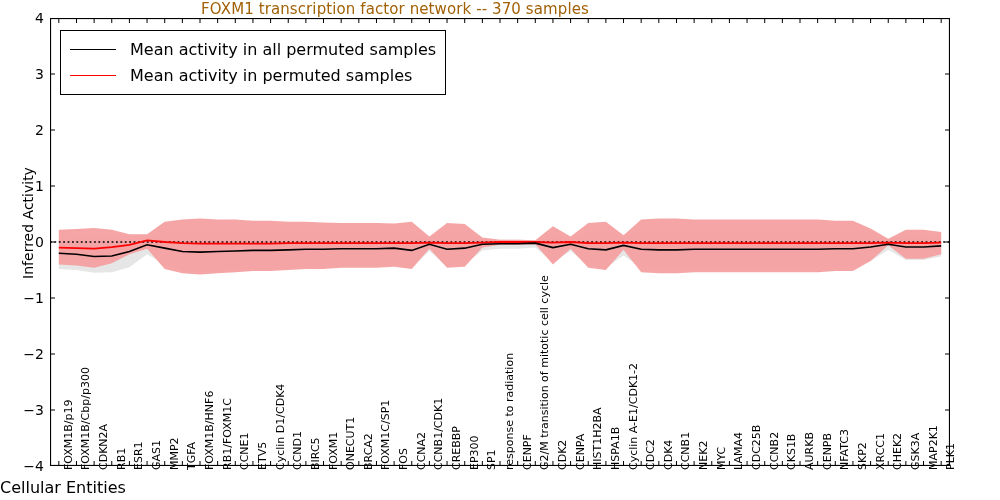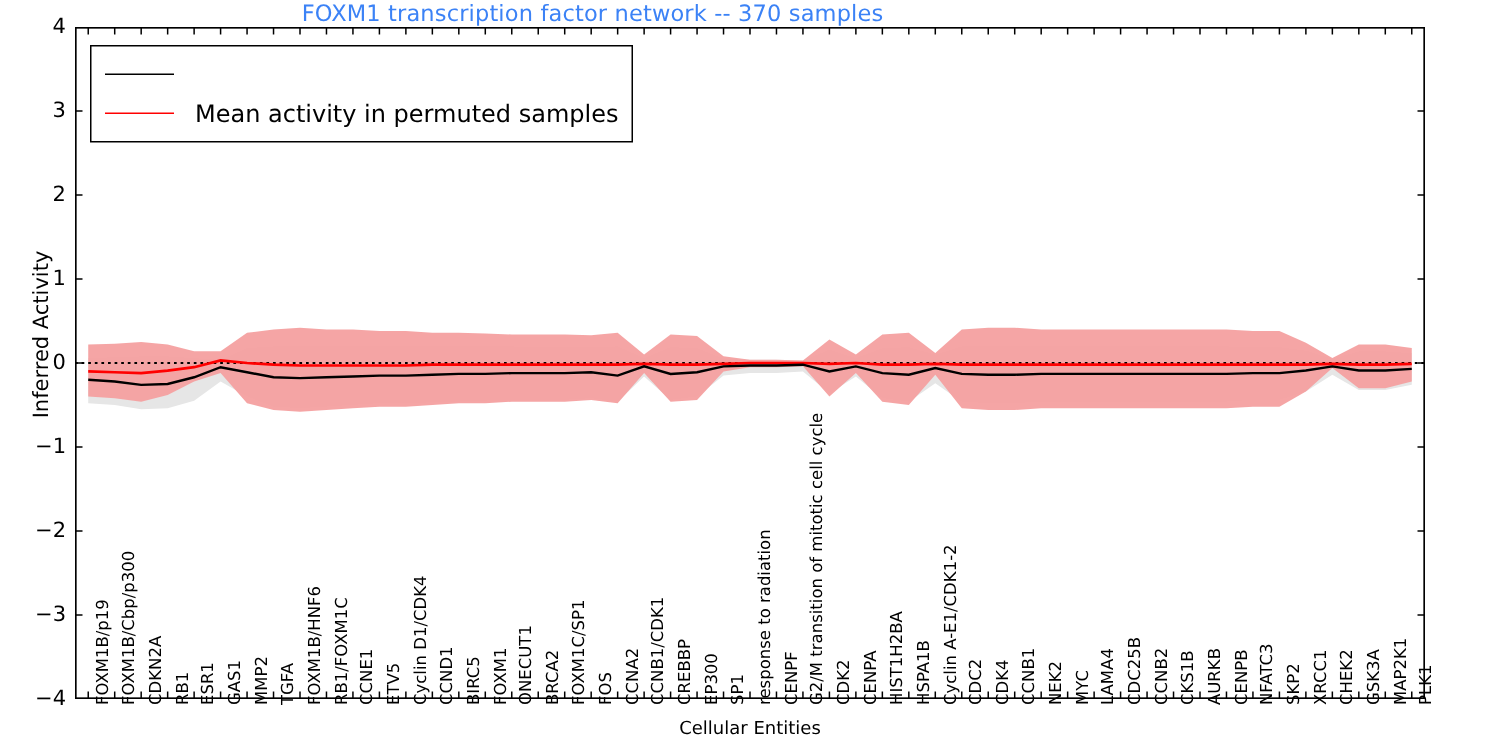--- a/index.html
+++ b/index.html
@@ -1,28 +1,28 @@
 <!DOCTYPE html>
 <html><head>
 <meta charset="utf-8">
 <style>
   html,body{margin:0;padding:0;background:#ffffff;}
   body{width:1000px;height:500px;overflow:hidden;font-family:"DejaVu Sans",sans-serif;}
   #fig{position:relative;width:1000px;height:500px;background:#ffffff;}
   #title{
     position:absolute;left:0;top:0;width:790px;text-align:center;
-    font-size:15px;color:#3b82f6;letter-spacing:0.1px;
+    font-size:15px;color:#a16207;letter-spacing:0.1px;
   }
   #ylabel{
     position:absolute;left:-92px;top:215px;width:240px;text-align:center;
     font-size:14px;color:#000;transform:rotate(-90deg);transform-origin:center center;
   }
   #xlabel{
-    position:absolute;left:0;top:478px;width:1000px;text-align:center;
-    font-size:12px;color:#000;
+    position:absolute;left:0;top:478px;width:1000px;text-align:left;
+    font-size:16px;color:#000;
   }
   #plot{position:absolute;left:50px;top:18px;width:900px;height:448px;}
   #plotsvg{position:absolute;left:0;top:0;}
   .ytick-lab{
     position:absolute;right:0;font-size:14px;color:#000;text-align:right;
     width:40px;line-height:10px;
   }
   #yticks{position:absolute;left:0px;top:18px;width:44px;height:448px;}
   #xticks{position:absolute;left:50px;top:470px;width:900px;height:0;}
   .xtick-lab{
@@ -248,20 +248,21 @@
       <div class="xtick-lab" style="left: 859.882px; top: 0px;">GSK3A</div>
       <div class="xtick-lab" style="left: 877.529px; top: 0px;">MAP2K1</div>
       <div class="xtick-lab" style="left: 895.176px; top: 0px;">PLK1</div>
     </div>
 
   <div id="xlabel">Cellular Entities</div>
 
   <div id="legend">
       <div class="leg-row">
         <div class="leg-line" style="border-top-color: rgb(0, 0, 0);"></div>
+        <div class="leg-txt">Mean activity in all permuted samples</div>
       </div>
       <div class="leg-row">
         <div class="leg-line" style="border-top-color: rgb(255, 0, 0);"></div>
         <div class="leg-txt">Mean activity in permuted samples</div>
       </div>
     </div>
 
 </div>
 
 </body></html>

